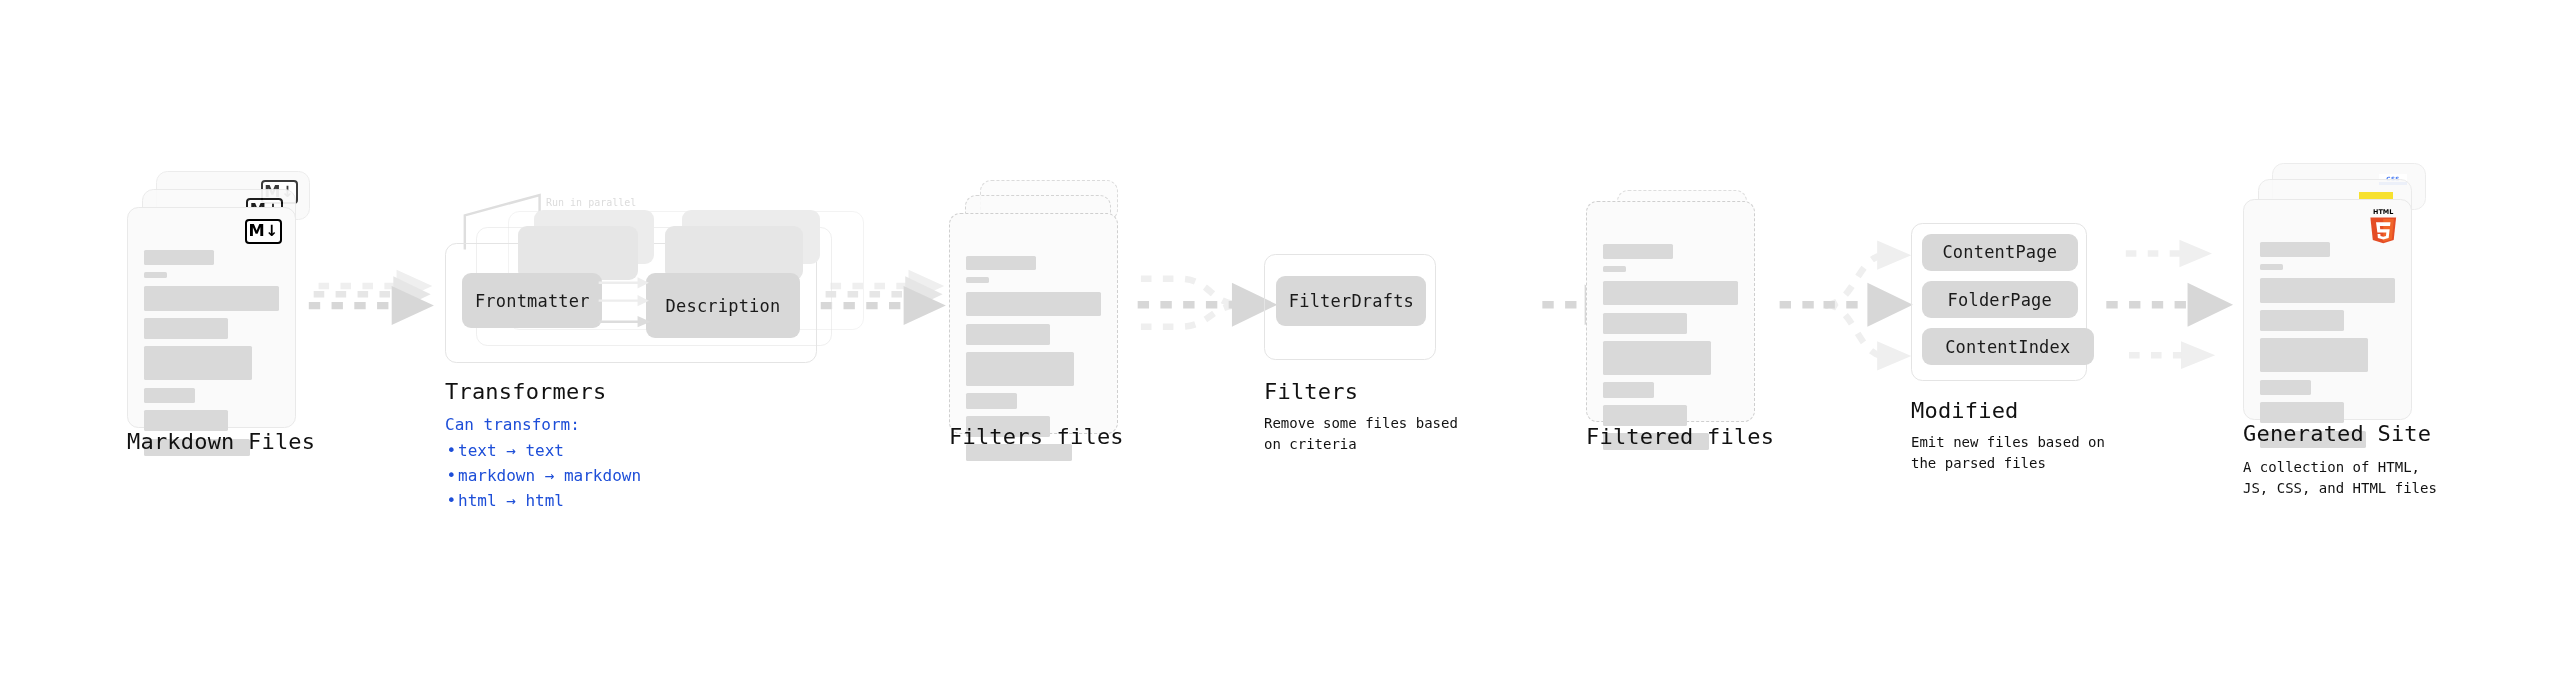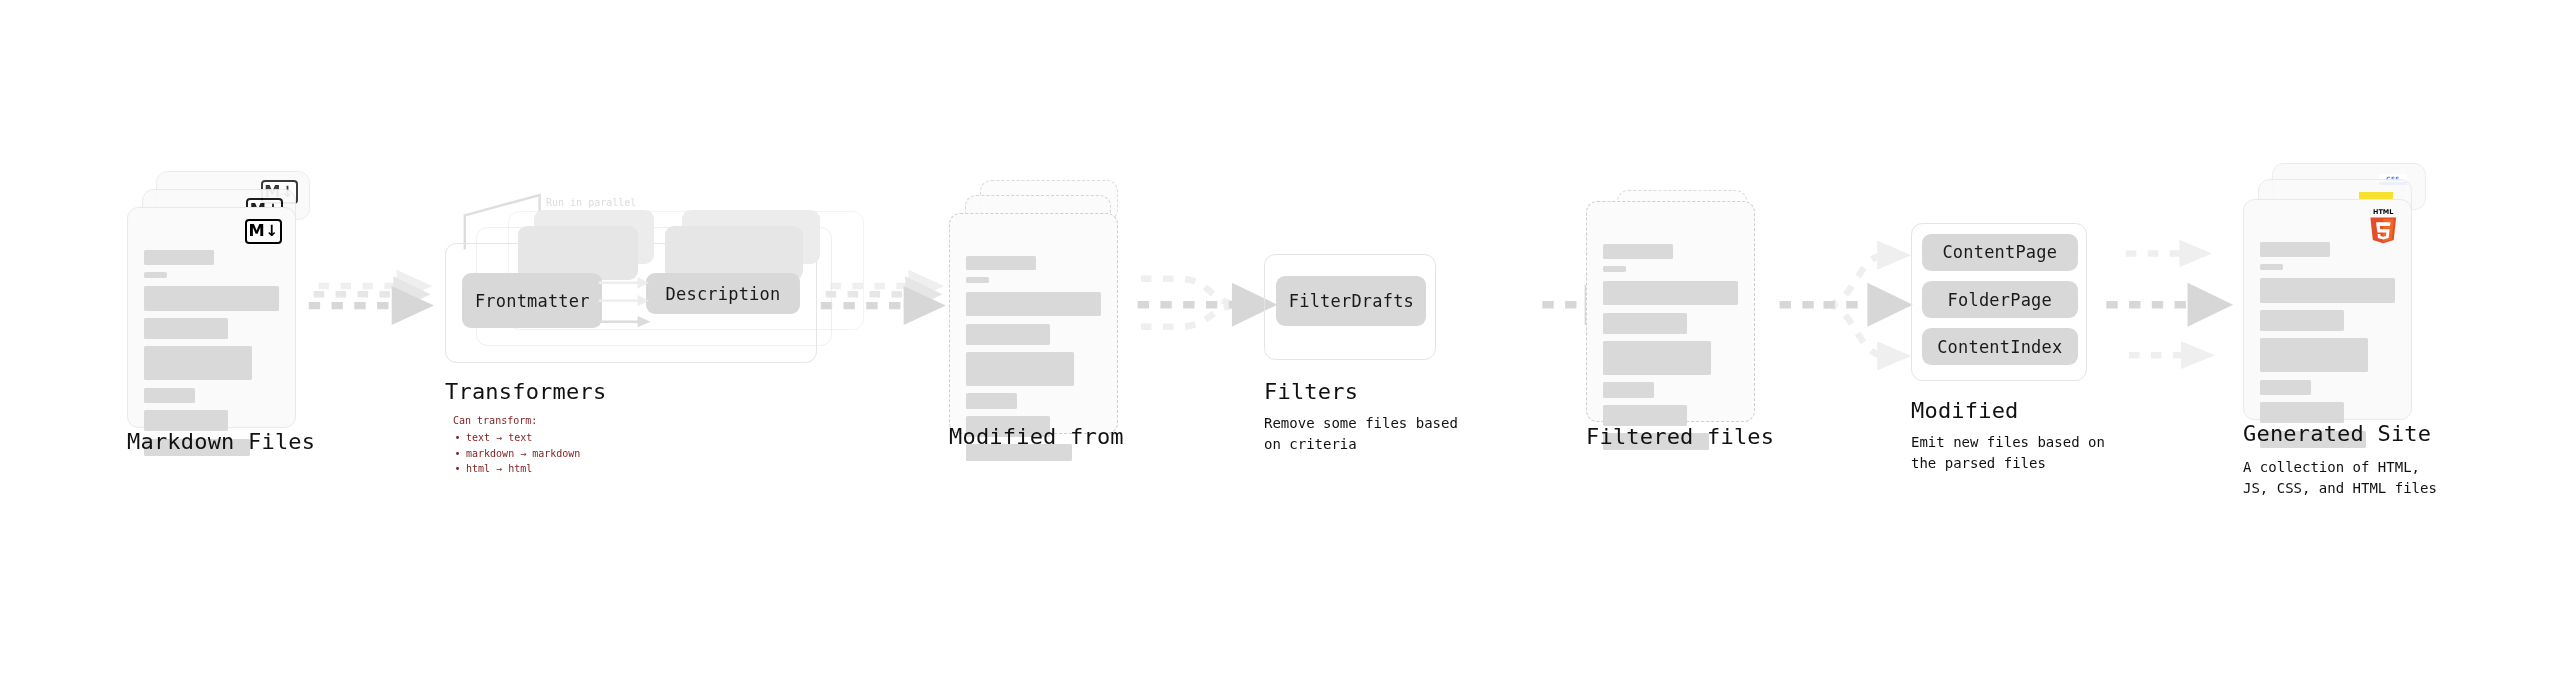--- a/index.html
+++ b/index.html
@@ -110,24 +110,23 @@
   }
   .caption-sub {
     position: absolute;
     font-size: 14px;
     line-height: 1.52;
     color: #111;
     white-space: pre-line;
   }
   .caption-list {
     position: absolute;
-    font-size: 10px;
+    font-size: 16px;
     line-height: 1.55;
-    color: #7f1d1d;
-    margin-left: 8px;
+    color: #1d4ed8;
   }
   .caption-list .lead { margin-bottom: 1.6px; }
   .caption-list ul { margin: 0; padding-left: 13px; list-style: none; }
   .caption-list li { position: relative; white-space: nowrap; }
   .caption-list li:before {
     content: "\2022";
     position: absolute; left: -11.4px;
   }
 
   .parallel-label {
@@ -256,21 +255,21 @@
     <div class="group-box" style="left:63px; top:18px;  width:356px; height:119px; opacity:.45;"></div>
     <div class="group-box" style="left:31px; top:34px;  width:356px; height:119px; opacity:.6;"></div>
     <div class="group-box" style="left:0;    top:50px;  width:372px; height:120px;">
 
       <div class="chip faded-b" style="left:88px; top:-34px; width:120px; height:54px;"></div>
       <div class="chip faded-b" style="left:236px; top:-34px; width:138px; height:54px;"></div>
       <div class="chip faded-a" style="left:72px;  top:-18px; width:120px; height:54px;"></div>
       <div class="chip faded-a" style="left:219px; top:-18px; width:138px; height:54px;"></div>
 
       <div class="chip" style="left:16.3px;  top:29px; width:140px; height:55px;">Frontmatter</div>
-      <div class="chip" style="left:200px; top:29px; width:154px; height:41px;">Description</div>
+      <div class="chip" style="left:200px; top:29px; width:154px; height:65px;">Description</div>
 
       <svg style="position:absolute; left:151px; top:21px; width:73px; height:81px;" viewBox="0 0 90 100" width="73" height="81">
         <g stroke="#ededed" stroke-width="3" fill="none">
           <path d="M2 22 H56"></path>
             <path d="M2 44 H56"></path>
         </g>
         <polygon points="50,15 64,22 50,29" fill="#ededed"></polygon>
         <polygon points="50,37 64,44 50,51" fill="#ededed"></polygon>
         <path d="M2 70 H56" stroke="#dcdcdc" stroke-width="3" fill="none"></path>
         <polygon points="50,63 66,70 50,77" fill="#dcdcdc"></polygon>
@@ -301,21 +300,21 @@
           <div class="ln" style="width:100%; height:24.4px;"></div>
           <div class="ln" style="width:62%; height:21px;"></div>
           <div class="ln" style="width:80%; height:34px;"></div>
           <div class="ln" style="width:38%; height:15.4px;"></div>
           <div class="ln" style="width:62%; height:21px;"></div>
           <div class="ln" style="width:79%; height:17px;"></div>
         </div>
       </div>
     </div>
   </div>
-  <div class="caption-title" style="left:949px; top:424px;">Modified from</div>
+  <div class="caption-title" style="left:949px; top:424px;">Filters files</div>
 
   <div class="node" style="left:1264px; top:254px;">
     <div class="group-box" style="left:0; top:0; width:172px; height:106px;">
       <div class="chip" style="left:11.4px; top:21px; width:150px; height:50px;">FilterDrafts</div>
     </div>
   </div>
   <div class="caption-title" style="left:1264px; top:379px;">Filters</div>
   <div class="caption-sub" style="left:1264px; top:413px;">Remove some files based
 on criteria</div>
 
@@ -335,21 +334,21 @@
         </div>
       </div>
     </div>
   </div>
   <div class="caption-title" style="left:1586px; top:424px;">Filtered files</div>
 
   <div class="node" style="left:1911px; top:223px;">
     <div class="group-box" style="left:0; top:0; width:176px; height:158px;">
       <div class="chip" style="left:9.8px; top:9.8px;  width:156px; height:37px;">ContentPage</div>
       <div class="chip" style="left:9.8px; top:57px;  width:156px; height:37px;">FolderPage</div>
-      <div class="chip" style="left:9.8px; top:104px; width:156px; height:37px;">ContentIndex</div>
+      <div class="chip" style="left:9.8px; top:104px; width:172px; height:37px;">ContentIndex</div>
     </div>
   </div>
   <div class="caption-title" style="left:1911px; top:398px;">Modified</div>
   <div class="caption-sub" style="left:1911px; top:432px;">Emit new files based on
 the parsed files</div>
 
   <div class="node" style="left:2243px; top:163px;">
     <div class="card-stack" style="width:195px; height:268px;">
 
       <div class="doc-card ghost1" style="left:29px; top:0; width:154px; height:47px;">

